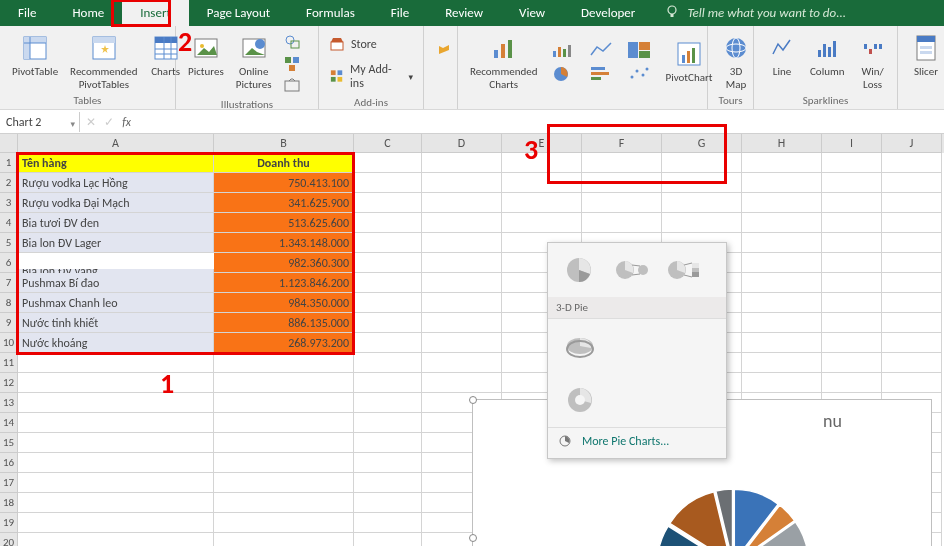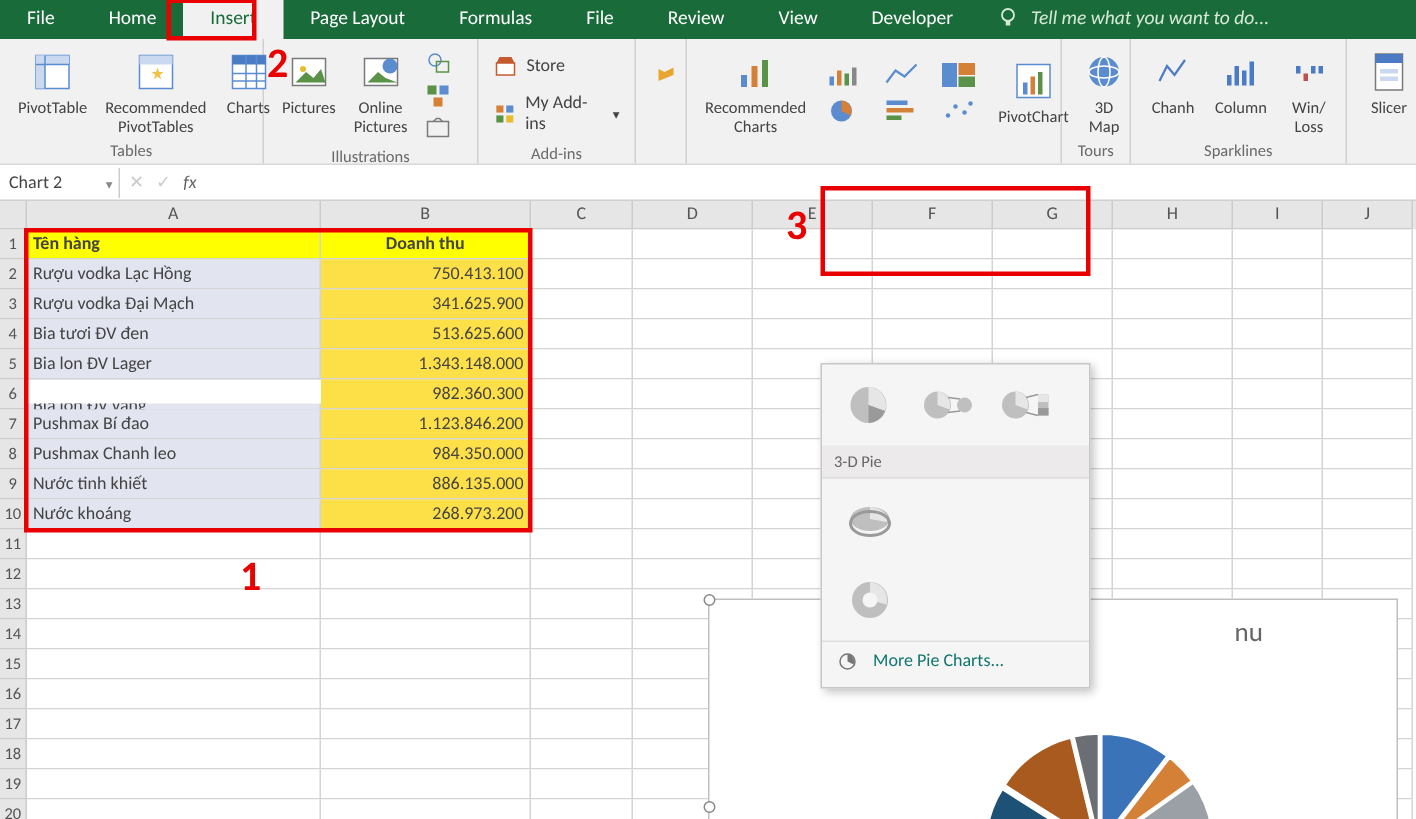--- a/index.html
+++ b/index.html
@@ -39,21 +39,21 @@
   .colhdrs { display:flex; background:#e6e6e6; }
   .rownum { width:18px; flex:0 0 18px; }
   .colhdr { flex:0 0 auto; text-align:center; font-size:12px; color:#555; border-right:1px solid #ccc; border-bottom:1px solid #ccc; padding:2px 0; }
   .grid-body { position:relative; }
   .grid-row { display:flex; height:20px; }
   .grid-row .rownum { background:#e6e6e6; text-align:center; font-size:11px; color:#555; border-right:1px solid #ccc; border-bottom:1px solid #ccc; display:flex; align-items:center; justify-content:center; }
   .cell { border-right:1px solid #d4d4d4; border-bottom:1px solid #d4d4d4; padding:2px 4px; font-size:12px; display:flex; align-items:center; overflow:hidden; background:#fff; }
   .cell.hdr { background:#ffff00; font-weight:bold; justify-content:flex-start; }
   .cell.hdr.center { justify-content:center; }
   .cell.data-a { background:#e2e5f0; }
-  .cell.data-b { background:#fde047; justify-content:flex-end; }
+  .cell.data-b { background:#f97316; justify-content:flex-end; }
 
   
   .redbox { position:absolute; border:3px solid #e90000; pointer-events:none; }
   .ann { position:absolute; color:#e90000; font-weight:bold; font-size:28px; font-family:Calibri, sans-serif; }
 
   
   .pie-menu { position:absolute; left:547px; top:108px; width:180px; background:#f5f5f5; border:1px solid #c7c7c7; box-shadow:2px 2px 6px rgba(0,0,0,.25); z-index:20; padding-bottom:4px; }
   .pie-menu .sect { background:#eceaea; color:#666; font-size:11px; padding:4px 8px; border-bottom:1px solid #ddd; }
   .pie-menu .opts { display:flex; gap:8px; padding:8px 10px; }
   .pie-opt { width:44px; height:38px; display:flex; align-items:center; justify-content:center; cursor:pointer; }
@@ -297,21 +297,21 @@
   </div>
 
   <div class="group" style="width:144px">
     <div class="group-row">
       <div class="vbtn">
         <span class="icon">
             <svg width="24" height="24">
               <polyline points="3,18 8,8 13,14 20,4" fill="none" stroke="#4a7bc4" stroke-width="1.5"></polyline>
             </svg>
           </span>
-        <span class="lbl">Chanh</span>
+        <span class="lbl">Line</span>
       </div>
       <div class="vbtn">
         <span class="icon">
             <svg width="24" height="24">
               <rect x="3" y="14" width="3" height="7" fill="#4a7bc4"></rect>
               <rect x="8" y="8" width="3" height="13" fill="#4a7bc4"></rect>
               <rect x="13" y="11" width="3" height="10" fill="#4a7bc4"></rect>
               <rect x="18" y="5" width="3" height="16" fill="#4a7bc4"></rect>
             </svg>
           </span>

